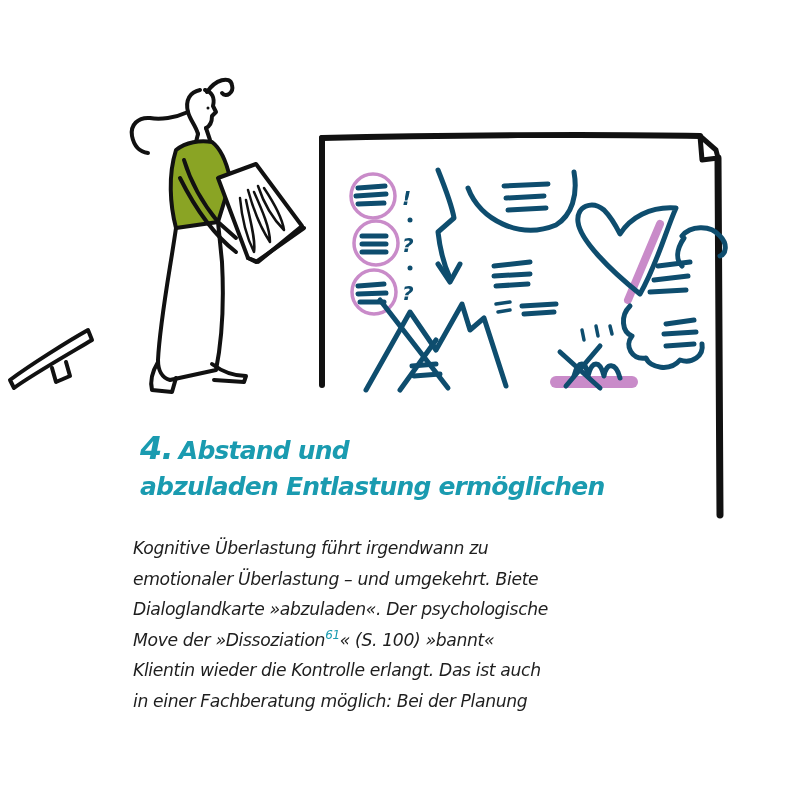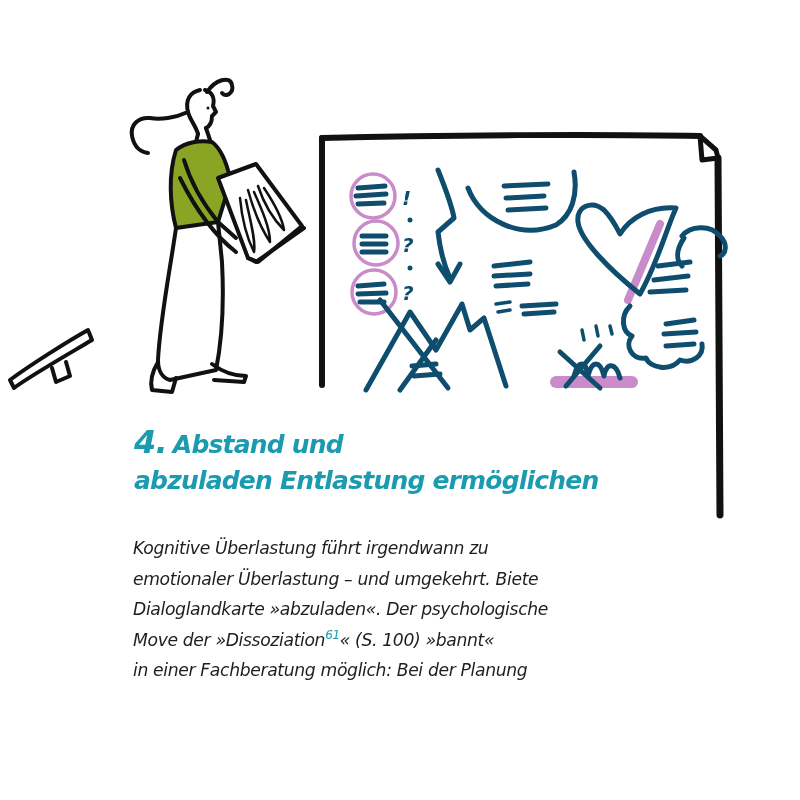--- a/index.html
+++ b/index.html
@@ -18,21 +18,21 @@
       position: absolute;
       left: 0;
       top: 0;
       width: 800px;
       height: 520px;
     }
     .heading {
       position: absolute;
       left: 132px;
       top: 422px;
-      margin: 2px;
+      margin: 8px;
       color: #1a9bb0;
       font-family: "DejaVu Sans", sans-serif;
       font-weight: bold;
       font-size: 25px;
       line-height: 36px;
       letter-spacing: -0.8px;
       font-style: italic;
     }
     .heading .num {
       font-size: 32px;
@@ -166,14 +166,15 @@
 <h2 class="heading">
   <span class="line1"><span class="num">4.</span><span>Abstand und</span></span><br>
   <span>abzuladen Entlastung ermöglichen</span>
 </h2>
 
 <p class="body-text">
   <span class="line">Kognitive Überlastung führt irgendwann zu</span>
   <span class="line">emotionaler Überlastung – und umgekehrt. Biete</span>
   <span class="line">Dialoglandkarte »abzuladen«. Der psychologische</span>
   <span class="line"><span>Move der »Dissoziation</span><sup>61</sup><span>« (S. 100) »bannt«</span></span>
+  <span class="line">Klientin wieder die Kontrolle erlangt. Das ist auch</span>
   <span class="line">in einer Fachberatung möglich: Bei der Planung</span>
 </p>
 
 </body></html>

